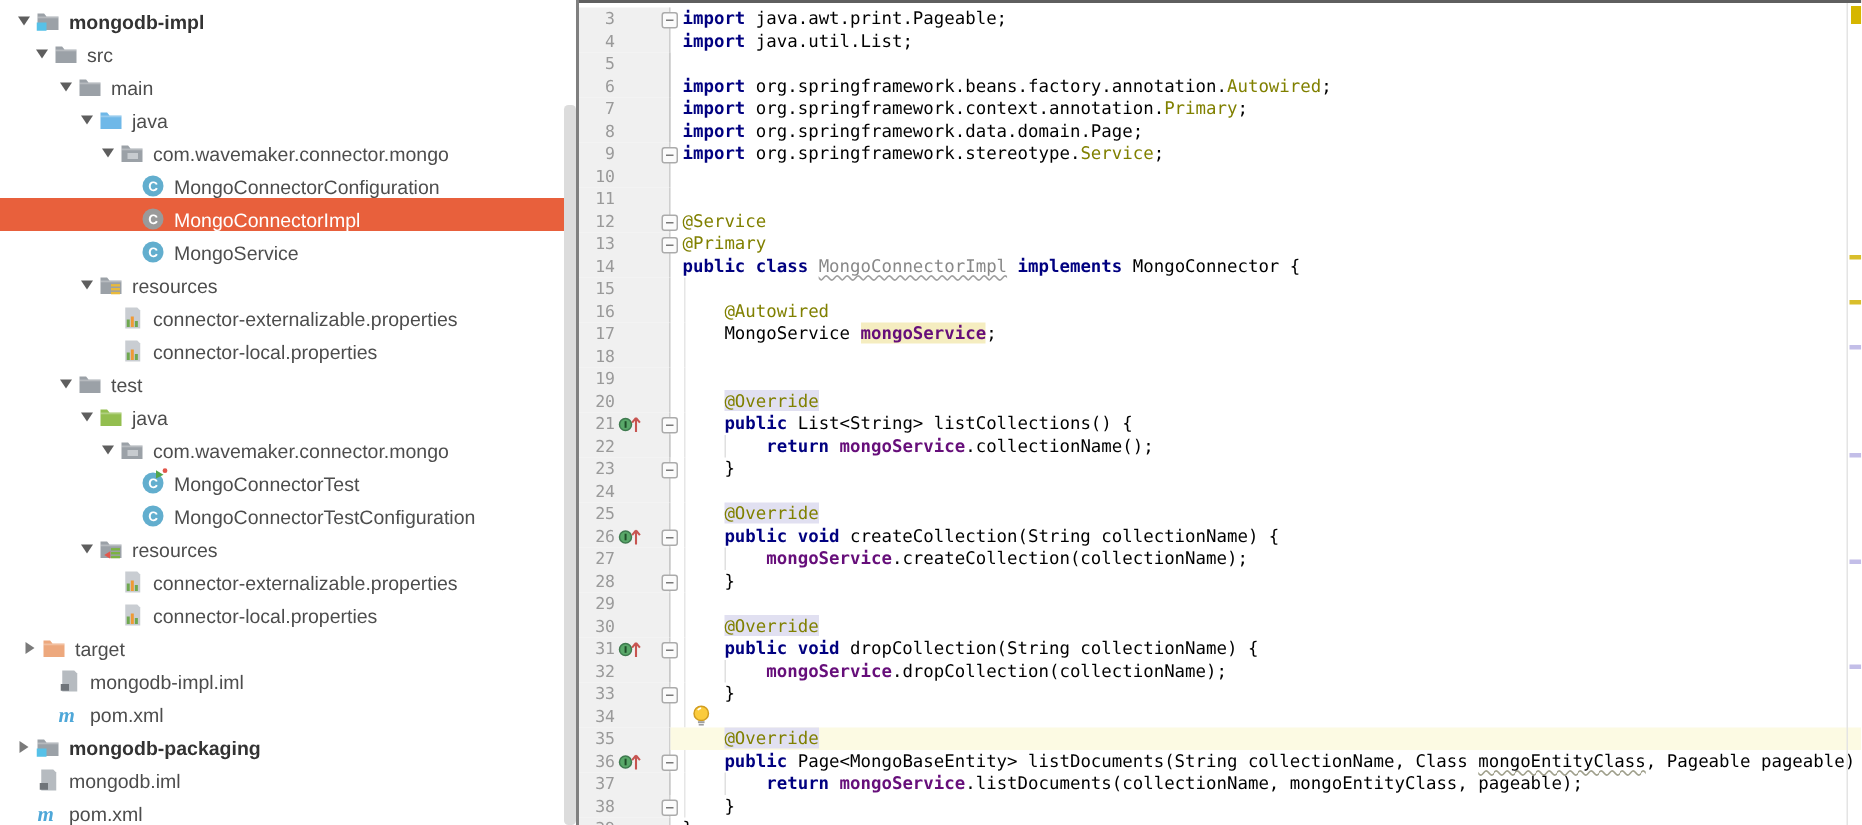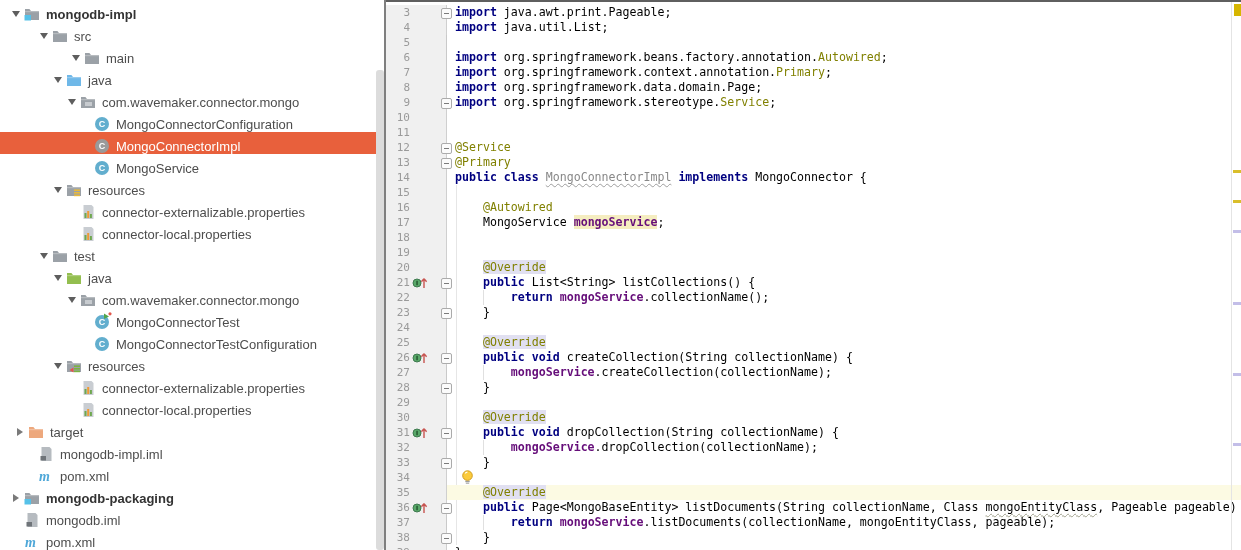--- a/index.html
+++ b/index.html
@@ -61,31 +61,31 @@
           <span class="tchev">
             <span class="chev-exp"></span>
           </span>
           <span class="ticon"><svg width="16" height="16" viewBox="0 0 16 16">
               <path d="M1 3h4.4l1.6 2H15v9H1z" fill="#9BA1A7"></path>
               <path d="M1 5h14v1.2H1z" fill="rgba(255,255,255,.28)"></path>
               <rect x="0.5" y="9" width="6.5" height="5.5" fill="#56C1E8"></rect>
             </svg></span>
           <span class="tlabel">mongodb-impl</span>
         </div>
+        <div class="trow" style="padding-left: 20px;">
+          <span class="tchev">
+            <span class="chev-exp"></span>
+          </span>
+          <span class="ticon"><svg width="16" height="16" viewBox="0 0 16 16">
+              <path d="M1 3h4.4l1.6 2H15v9H1z" fill="#9BA1A7"></path>
+              <path d="M1 5h14v1.2H1z" fill="rgba(255,255,255,.28)"></path>
+            </svg></span>
+          <span class="tlabel">src</span>
+        </div>
         <div class="trow" style="padding-left: 36px;">
-          <span class="tchev">
-            <span class="chev-exp"></span>
-          </span>
-          <span class="ticon"><svg width="16" height="16" viewBox="0 0 16 16">
-              <path d="M1 3h4.4l1.6 2H15v9H1z" fill="#9BA1A7"></path>
-              <path d="M1 5h14v1.2H1z" fill="rgba(255,255,255,.28)"></path>
-            </svg></span>
-          <span class="tlabel">src</span>
-        </div>
-        <div class="trow" style="padding-left: 36px; margin-left: 32px;">
           <span class="tchev">
             <span class="chev-exp"></span>
           </span>
           <span class="ticon"><svg width="16" height="16" viewBox="0 0 16 16">
               <path d="M1 3h4.4l1.6 2H15v9H1z" fill="#9BA1A7"></path>
               <path d="M1 5h14v1.2H1z" fill="rgba(255,255,255,.28)"></path>
             </svg></span>
           <span class="tlabel">main</span>
         </div>
         <div class="trow" style="padding-left: 50px;">

